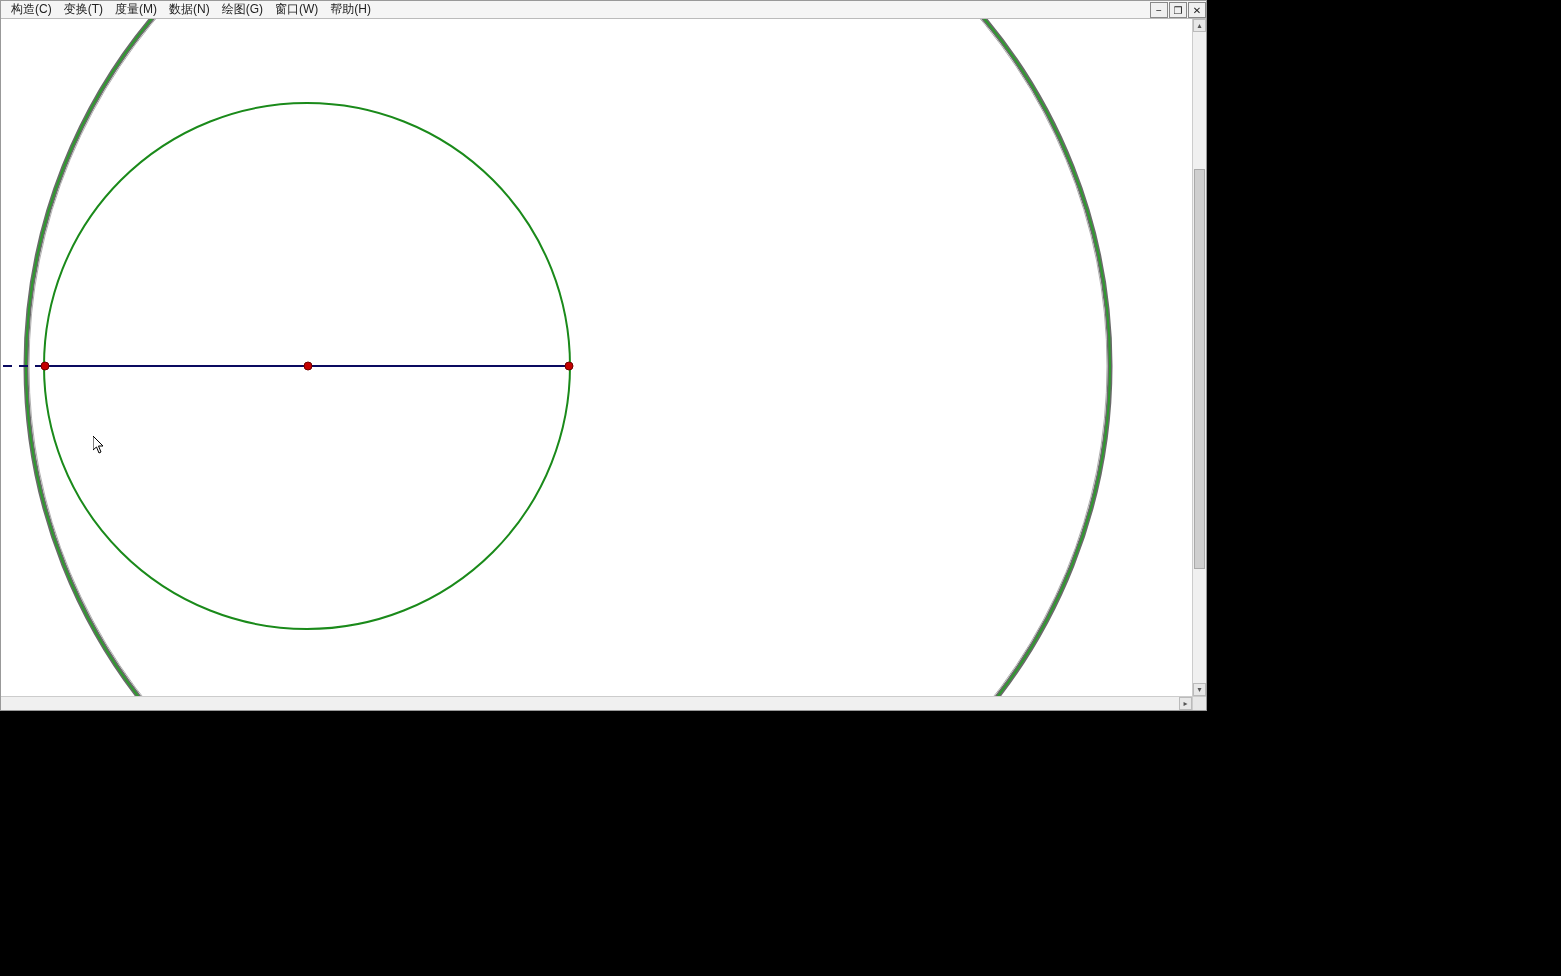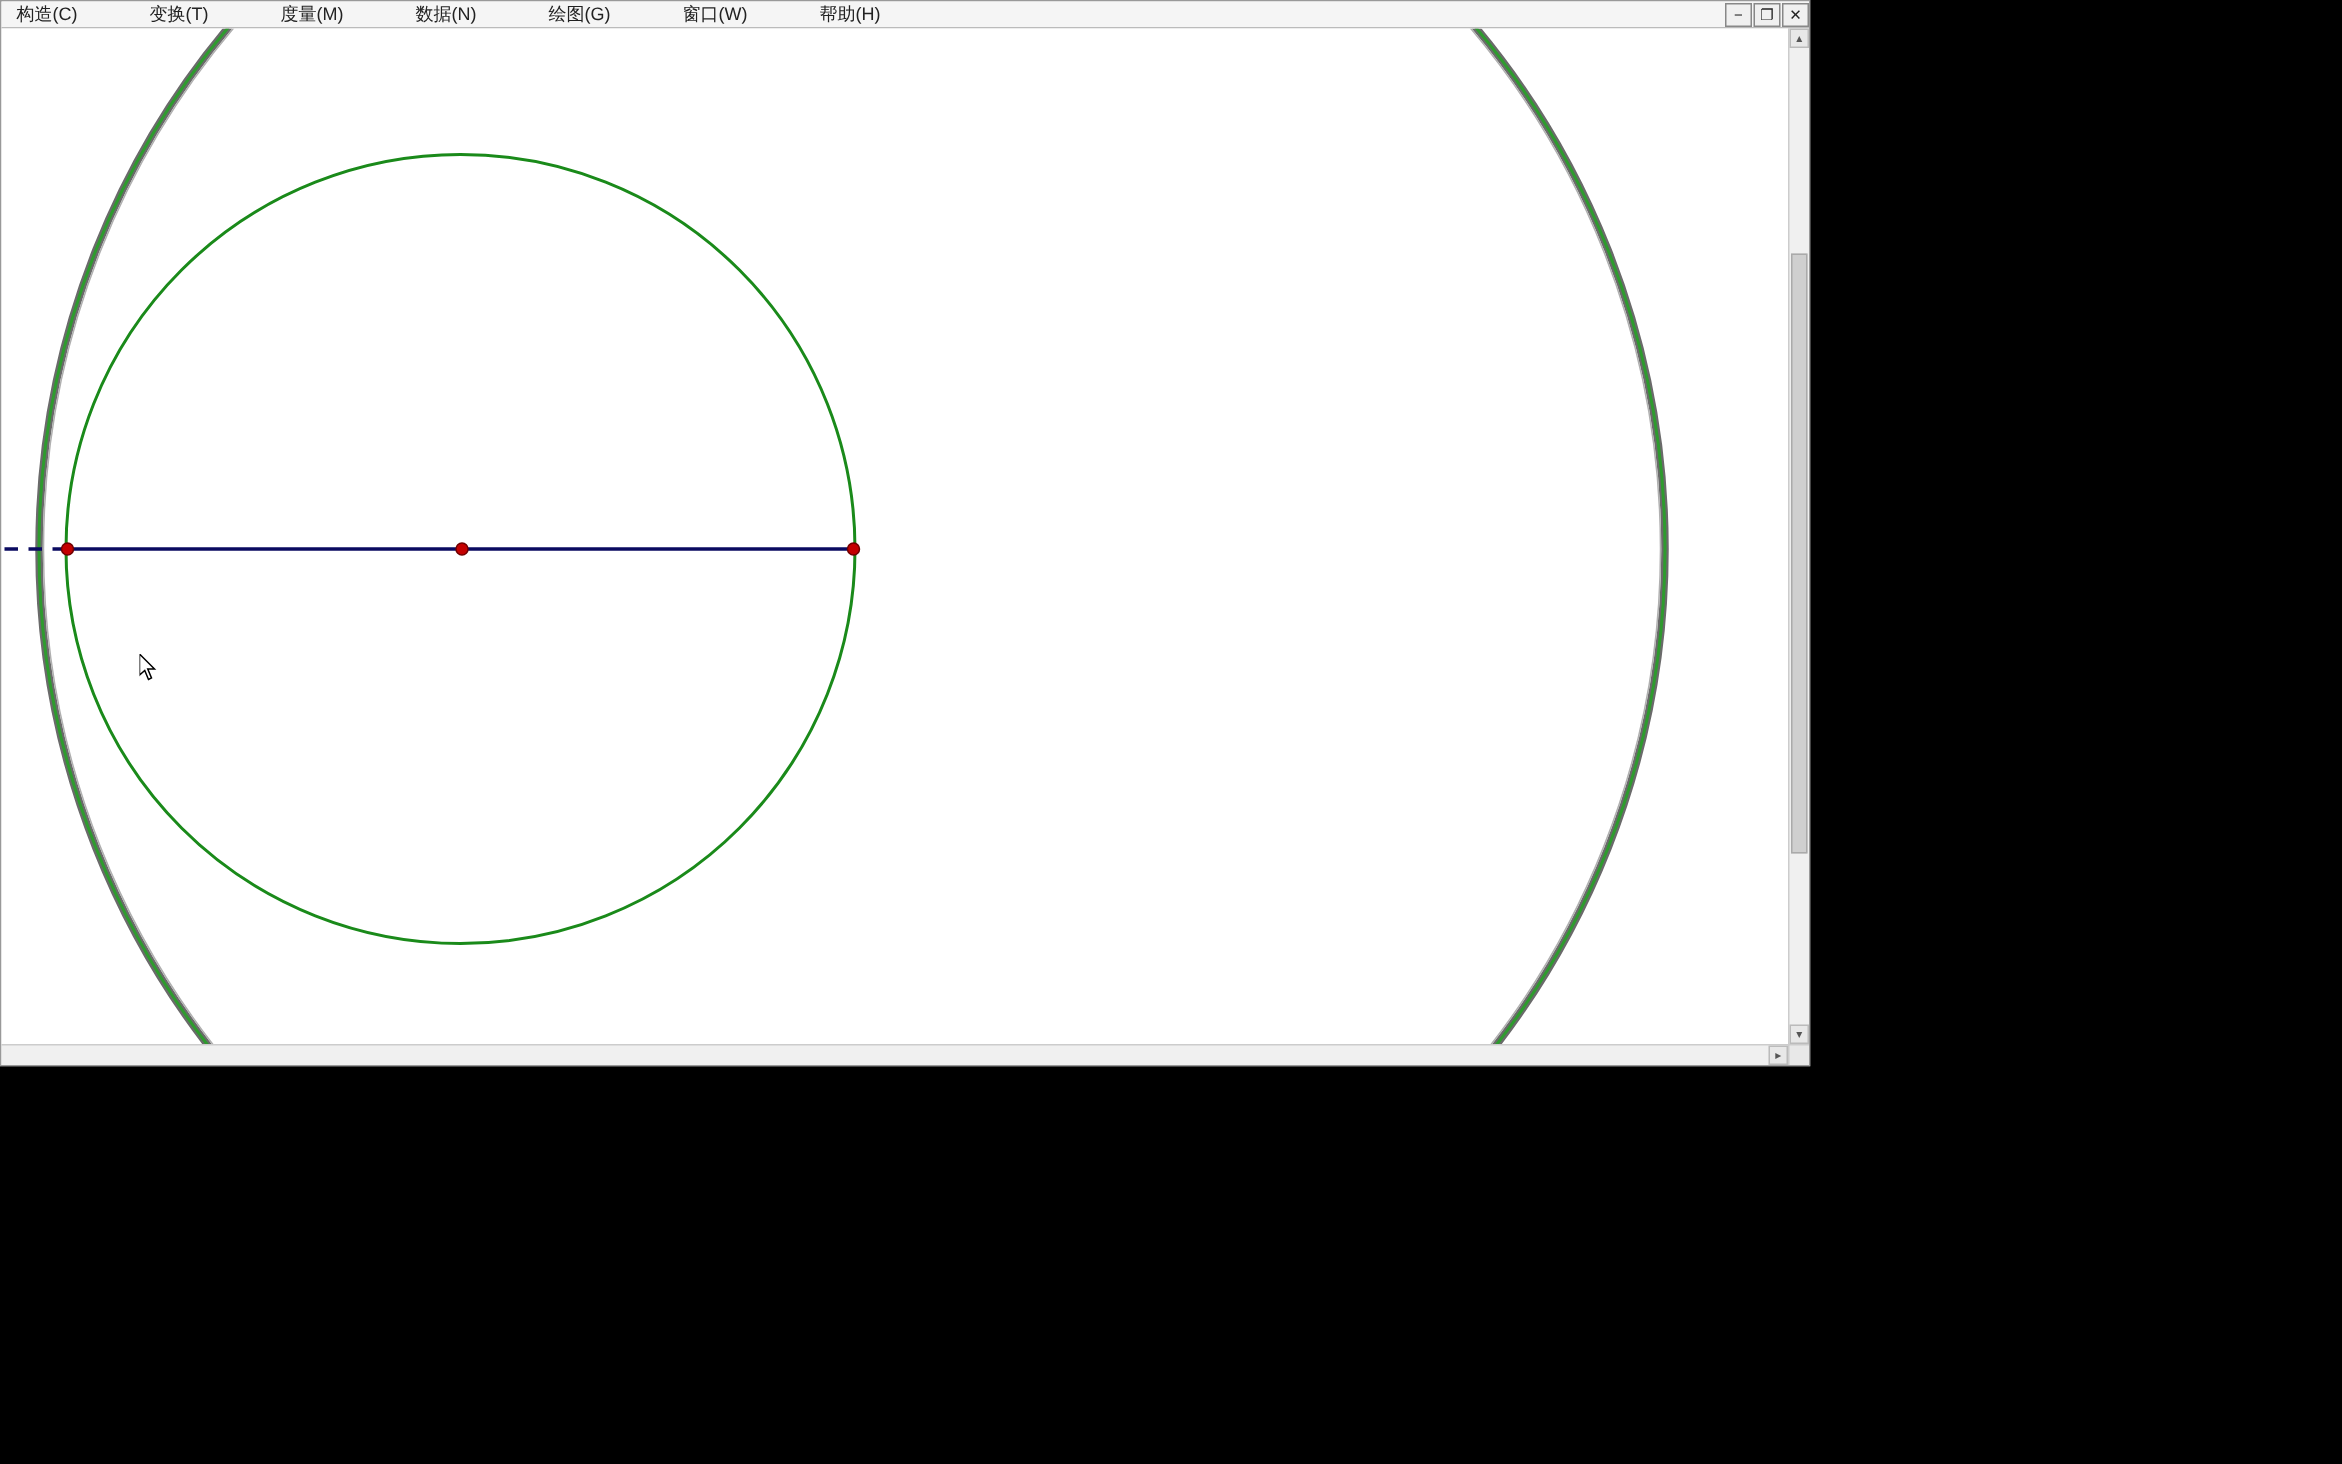--- a/index.html
+++ b/index.html
@@ -18,21 +18,20 @@
     .menubar {
       height: 18px;
       background: #f5f5f5;
       border-bottom: 1px solid #bbb;
       display: flex;
       align-items: center;
       padding: 0 4px;
       font-size: 12px;
       color: #222;
       position: relative;
-      gap: 36px;
     }
     .menubar .menu-item {
       padding: 1px 6px;
       cursor: default;
       white-space: nowrap;
     }
     
     .window-controls {
       position: absolute;
       right: 0; top: 0;

